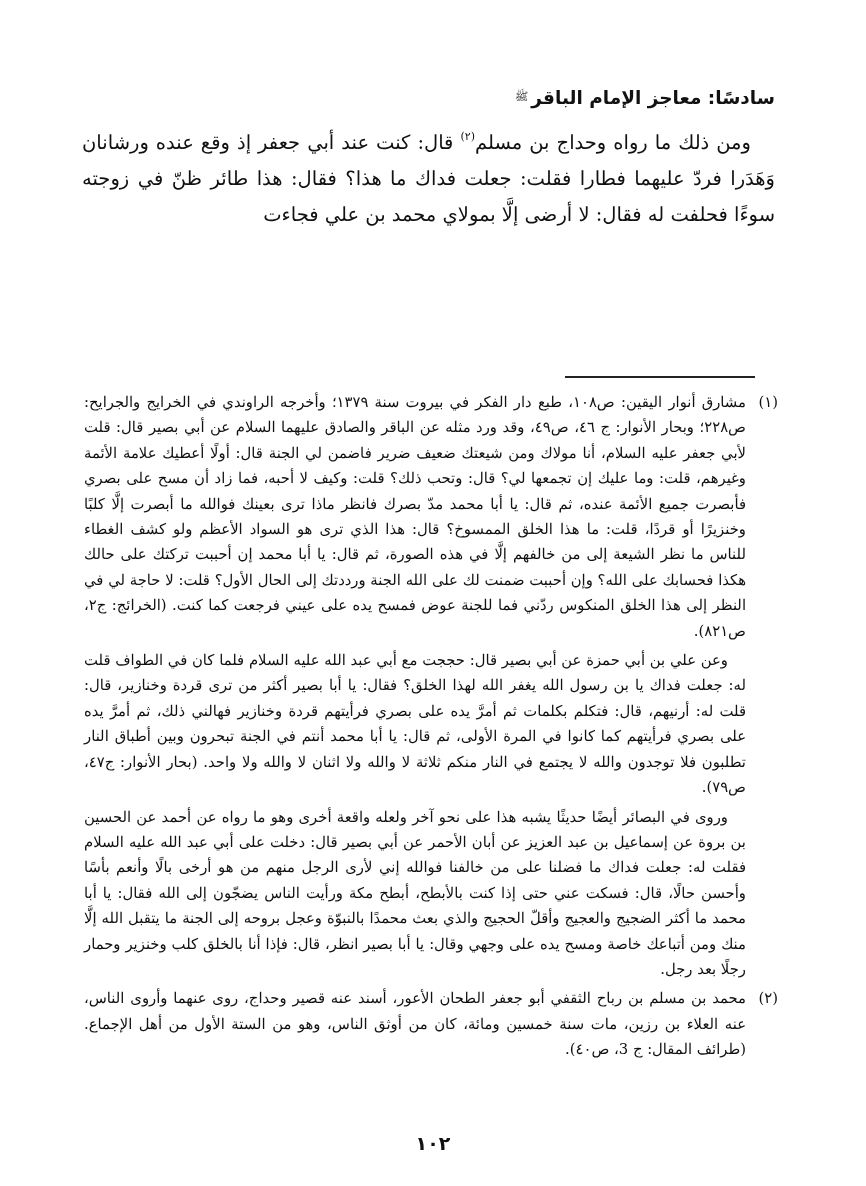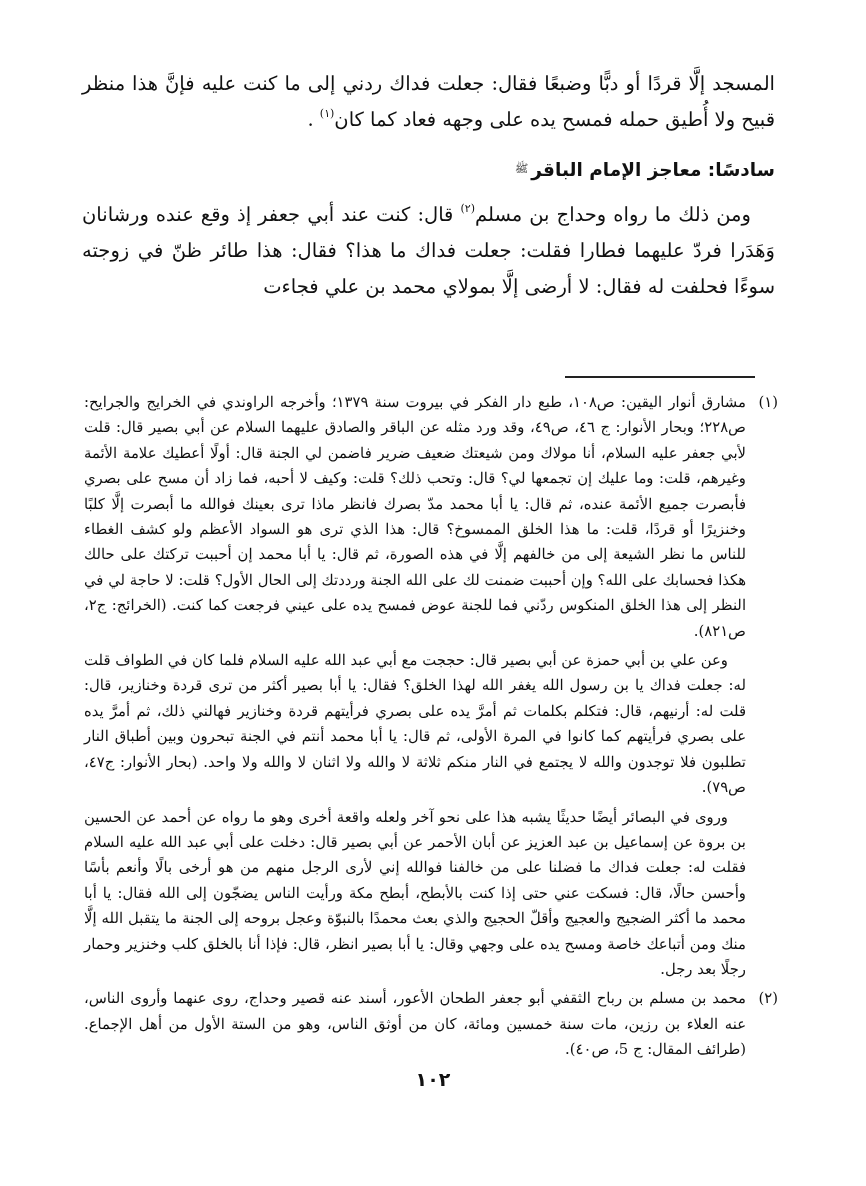--- a/index.html
+++ b/index.html
@@ -88,51 +88,48 @@
     .fn p {
       margin: 4px;
     }
     .fn .sub {
       text-indent: 18px;
     }
     .page-number {
       position: absolute;
       left: 0;
       width: 866px;
-      top: 1068px;
+      top: 1132px;
       text-align: center;
       font-family: "DejaVu Sans", "Liberation Sans", sans-serif;
       font-weight: bold;
       font-size: 19px;
       direction: rtl;
     }
   </style>
 </head>
 <body>
 
 <div class="page">
-  <div class="main-para">
-    <p><span>المسجد إلَّا قردًا أو دبًّا وضبعًا فقال: جعلت فداك ردني إلى ما كنت عليه فإنَّ هذا منظر قبيح ولا أُطيق حمله فمسح يده على وجهه فعاد كما كان</span><sup class="fnref">(١)</sup> <span>.</span></p>
-  </div>
 
   <h2 class="heading"><span>سادسًا: معاجز الإمام الباقر</span><span class="honorific">ﷺ</span></h2>
 
   <div class="main-para">
     <p class="indent"><span>ومن ذلك ما رواه وحداج بن مسلم</span><sup class="fnref">(٢)</sup><span> قال: كنت عند أبي جعفر إذ وقع عنده ورشانان وَهَدَرا فردّ عليهما فطارا فقلت: جعلت فداك ما هذا؟ فقال: هذا طائر ظنّ في زوجته سوءًا فحلفت له فقال: لا أرضى إلَّا بمولاي محمد بن علي فجاءت</span></p>
   </div>
 </div>
 
 <div class="fn-rule"></div>
 
 <div class="footnotes">
   <div class="fn">
     <span class="fn-num">(١)</span>
     <p>مشارق أنوار اليقين: ص١٠٨، طبع دار الفكر في بيروت سنة ١٣٧٩؛ وأخرجه الراوندي في الخرايج والجرايح: ص٢٢٨؛ وبحار الأنوار: ج ٤٦، ص٤٩، وقد ورد مثله عن الباقر والصادق عليهما السلام عن أبي بصير قال: قلت لأبي جعفر عليه السلام، أنا مولاك ومن شيعتك ضعيف ضرير فاضمن لي الجنة قال: أولًا أعطيك علامة الأئمة وغيرهم، قلت: وما عليك إن تجمعها لي؟ قال: وتحب ذلك؟ قلت: وكيف لا أحبه، فما زاد أن مسح على بصري فأبصرت جميع الأئمة عنده، ثم قال: يا أبا محمد مدّ بصرك فانظر ماذا ترى بعينك فوالله ما أبصرت إلَّا كلبًا وخنزيرًا أو قردًا، قلت: ما هذا الخلق الممسوخ؟ قال: هذا الذي ترى هو السواد الأعظم ولو كشف الغطاء للناس ما نظر الشيعة إلى من خالفهم إلَّا في هذه الصورة، ثم قال: يا أبا محمد إن أحببت تركتك على حالك هكذا فحسابك على الله؟ وإن أحببت ضمنت لك على الله الجنة ورددتك إلى الحال الأول؟ قلت: لا حاجة لي في النظر إلى هذا الخلق المنكوس ردّني فما للجنة عوض فمسح يده على عيني فرجعت كما كنت. (الخرائج: ج٢، ص٨٢١).</p>
     <p class="sub">وعن علي بن أبي حمزة عن أبي بصير قال: حججت مع أبي عبد الله عليه السلام فلما كان في الطواف قلت له: جعلت فداك يا بن رسول الله يغفر الله لهذا الخلق؟ فقال: يا أبا بصير أكثر من ترى قردة وخنازير، قال: قلت له: أرنيهم، قال: فتكلم بكلمات ثم أمرَّ يده على بصري فرأيتهم قردة وخنازير فهالني ذلك، ثم أمرَّ يده على بصري فرأيتهم كما كانوا في المرة الأولى، ثم قال: يا أبا محمد أنتم في الجنة تبحرون وبين أطباق النار تطلبون فلا توجدون والله لا يجتمع في النار منكم ثلاثة لا والله ولا اثنان لا والله ولا واحد. (بحار الأنوار: ج٤٧، ص٧٩).</p>
     <p class="sub">وروى في البصائر أيضًا حديثًا يشبه هذا على نحو آخر ولعله واقعة أخرى وهو ما رواه عن أحمد عن الحسين بن بروة عن إسماعيل بن عبد العزيز عن أبان الأحمر عن أبي بصير قال: دخلت على أبي عبد الله عليه السلام فقلت له: جعلت فداك ما فضلنا على من خالفنا فوالله إني لأرى الرجل منهم من هو أرخى بالًا وأنعم بأسًا وأحسن حالًا، قال: فسكت عني حتى إذا كنت بالأبطح، أبطح مكة ورأيت الناس يضجّون إلى الله فقال: يا أبا محمد ما أكثر الضجيج والعجيج وأقلّ الحجيج والذي بعث محمدًا بالنبوّة وعجل بروحه إلى الجنة ما يتقبل الله إلَّا منك ومن أتباعك خاصة ومسح يده على وجهي وقال: يا أبا بصير انظر، قال: فإذا أنا بالخلق كلب وخنزير وحمار رجلًا بعد رجل.</p>
   </div>
   <div class="fn">
     <span class="fn-num">(٢)</span>
-    <p>محمد بن مسلم بن رباح الثقفي أبو جعفر الطحان الأعور، أسند عنه قصير وحداج، روى عنهما وأروى الناس، عنه العلاء بن رزين، مات سنة خمسين ومائة، كان من أوثق الناس، وهو من الستة الأول من أهل الإجماع. (طرائف المقال: ج 5، ص٤٠).</p>
+    <p>محمد بن مسلم بن رباح الثقفي أبو جعفر الطحان الأعور، أسند عنه قصير وحداج، روى عنهما وأروى الناس، عنه العلاء بن رزين، مات سنة خمسين ومائة، كان من أوثق الناس، وهو من الستة الأول من أهل الإجماع. (طرائف المقال: ج 3، ص٤٠).</p>
   </div>
 </div>
 
 <div class="page-number">١٠٢</div>
 
 </body></html>

